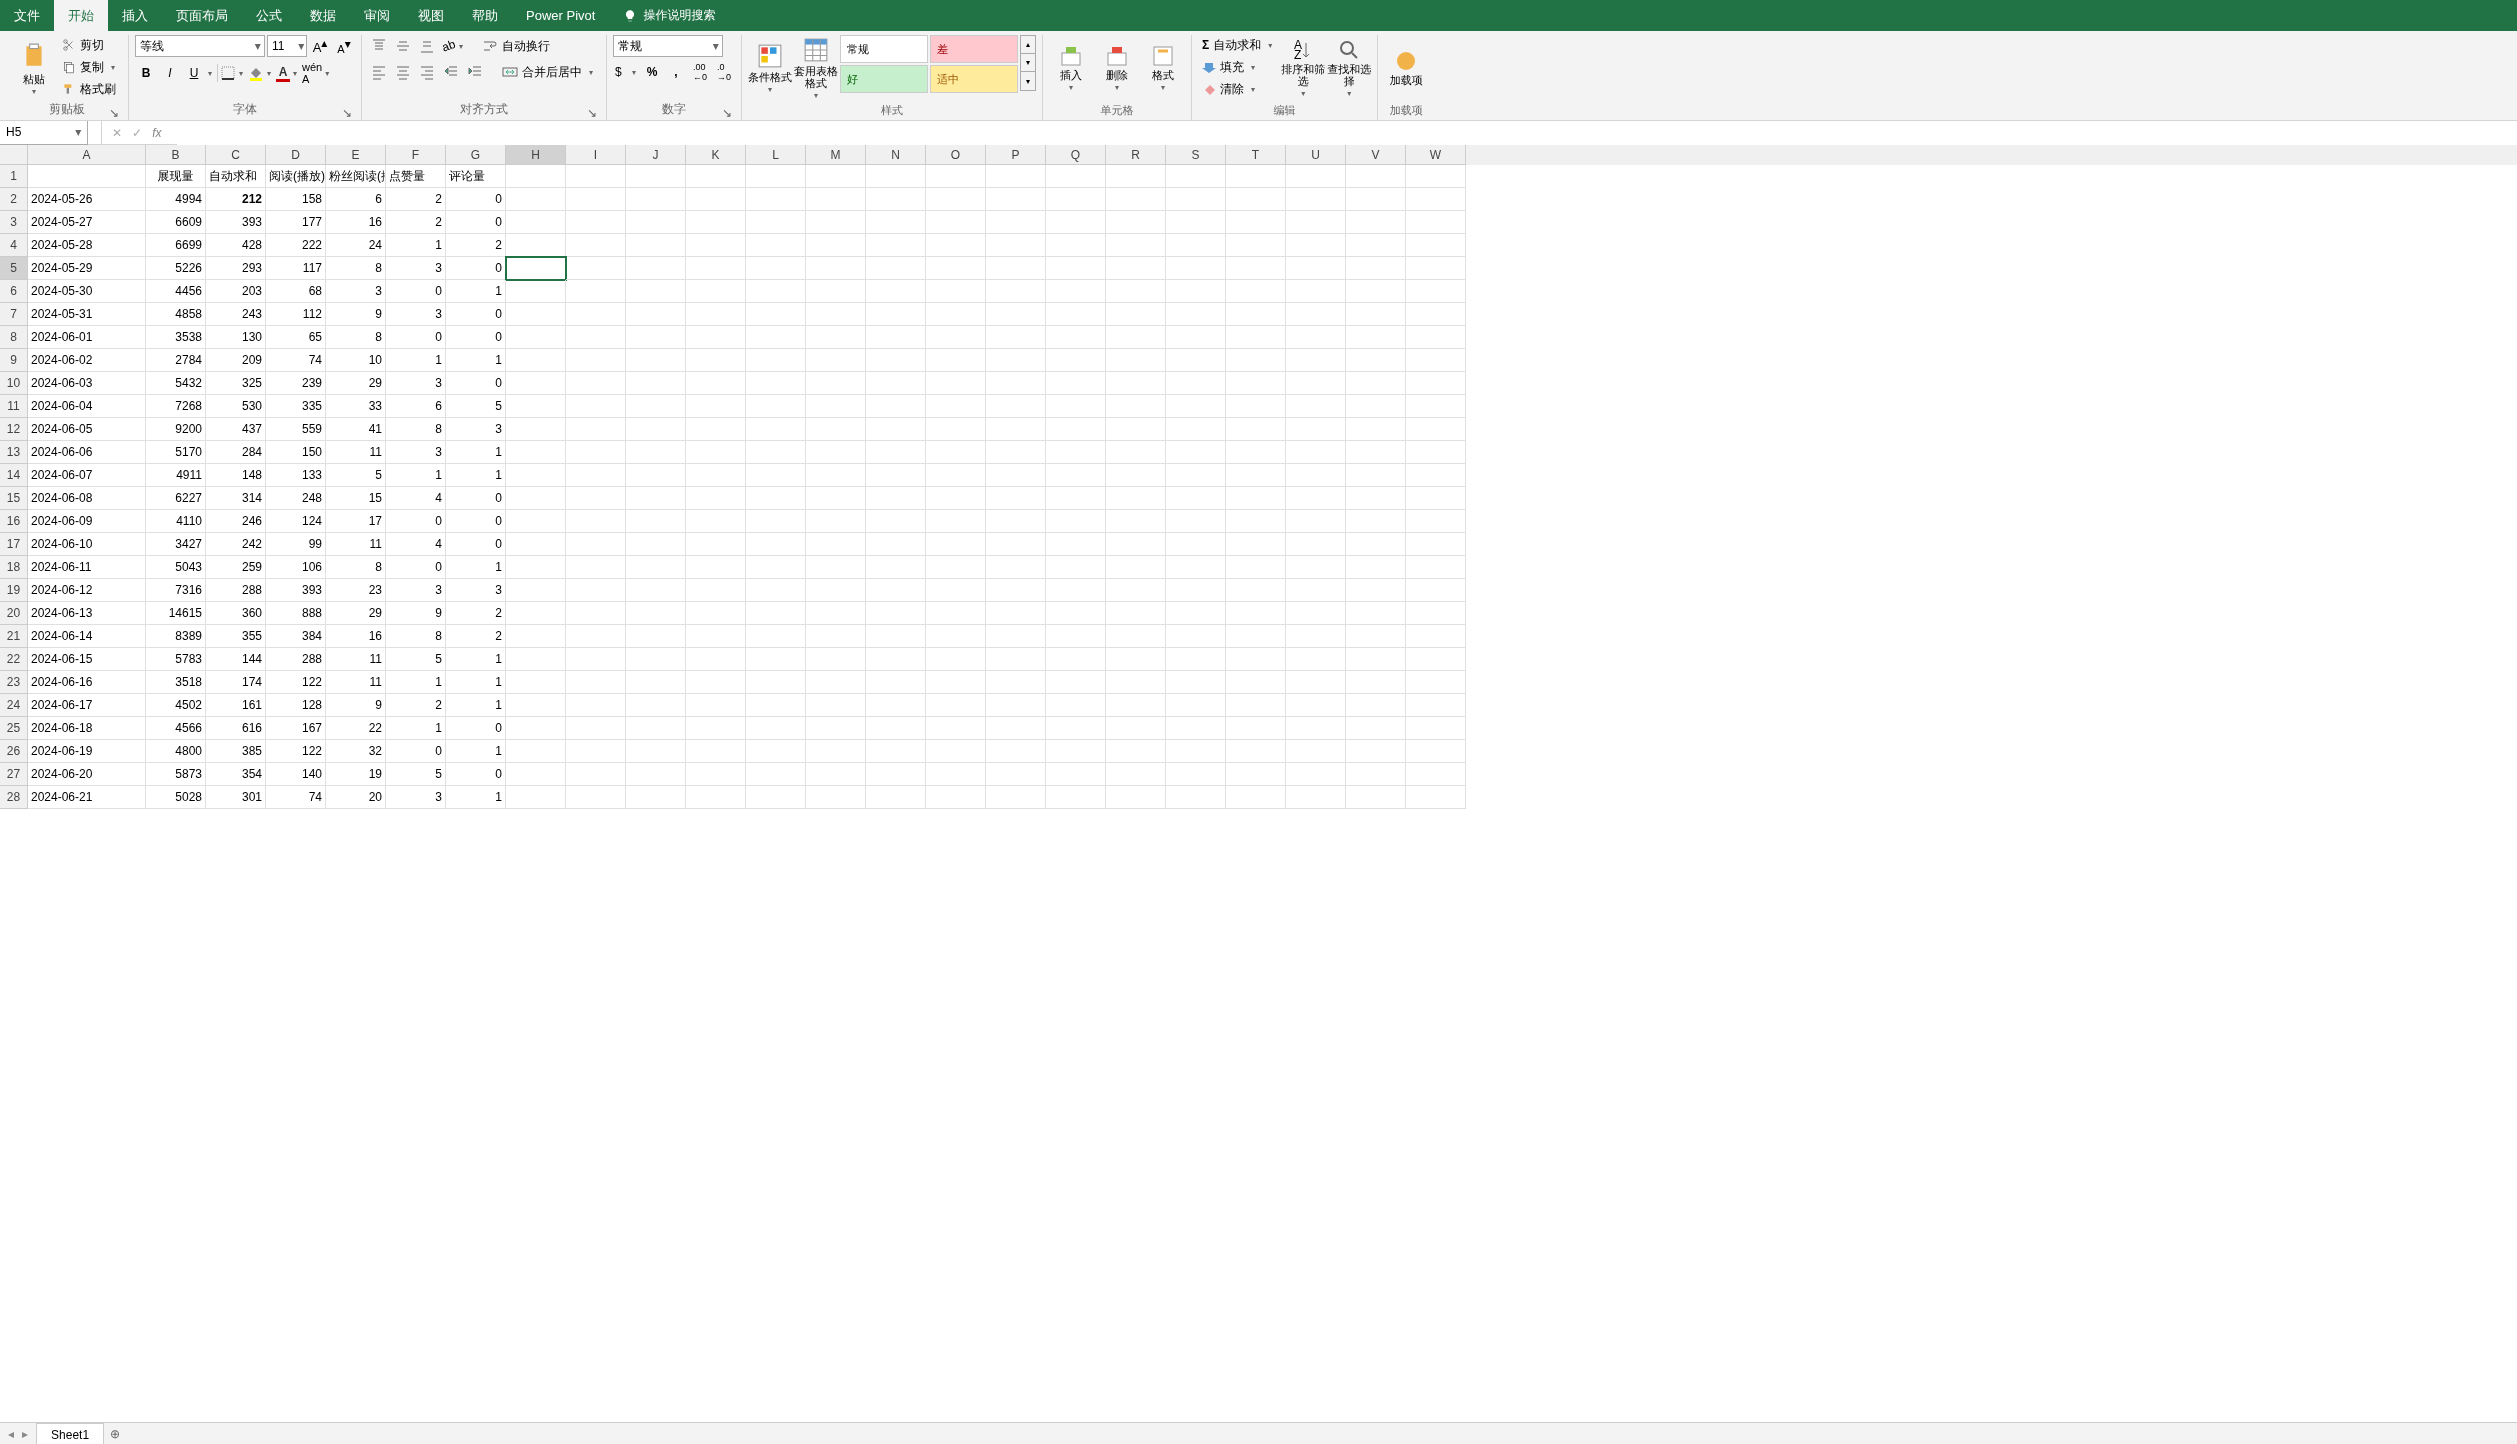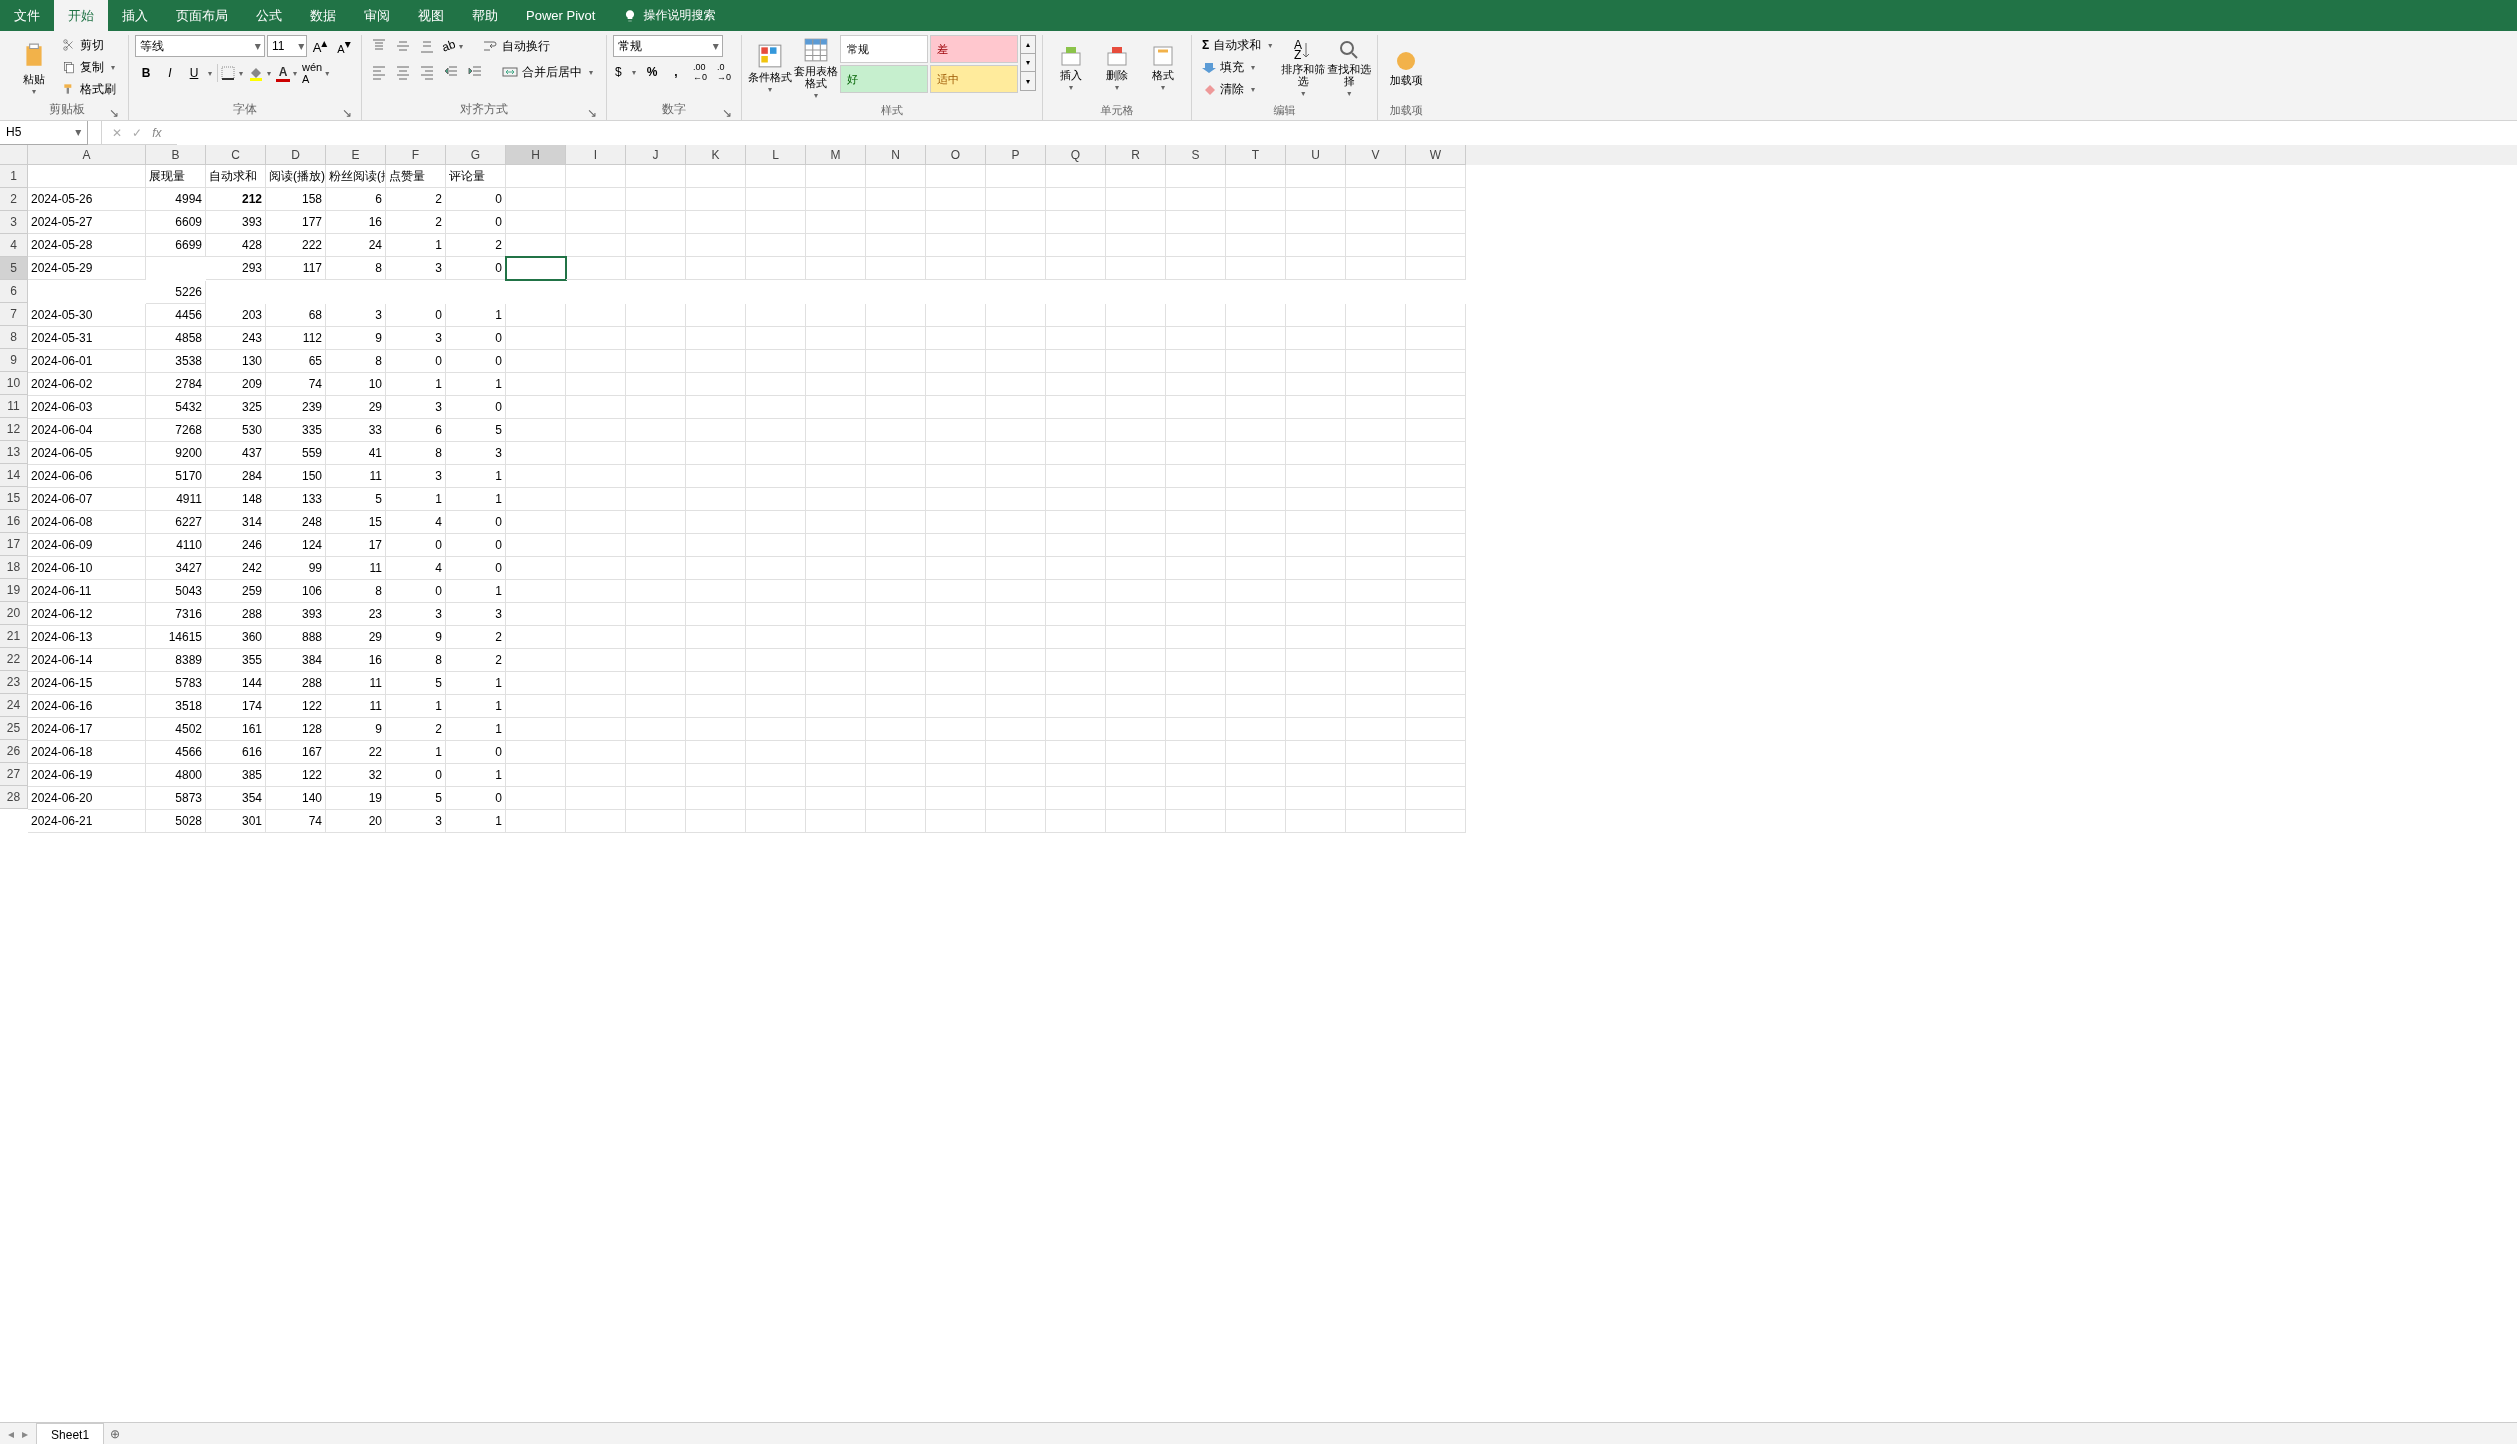--- a/index.html
+++ b/index.html
@@ -484,21 +484,21 @@
         <div class="rh" style="height: 23px;">23</div>
         <div class="rh" style="height: 23px;">24</div>
         <div class="rh" style="height: 23px;">25</div>
         <div class="rh" style="height: 23px;">26</div>
         <div class="rh" style="height: 23px;">27</div>
         <div class="rh" style="height: 23px;">28</div>
       </div>
     <div class="cells" id="cells">
         <div class="datarow">
           <div class="cell" style="width: 118px;"></div>
-          <div class="cell" style="width: 60px;">展现量</div>
+          <div class="cell" style="width: 60px; text-align: center;">展现量</div>
           <div class="cell" style="width: 60px;">自动求和</div>
           <div class="cell" style="width: 60px;">阅读(播放)</div>
           <div class="cell" style="width: 60px;">粉丝阅读(播放)</div>
           <div class="cell" style="width: 60px;">点赞量</div>
           <div class="cell" style="width: 60px;">评论量</div>
           <div class="cell" style="width: 60px;"></div>
           <div class="cell" style="width: 60px;"></div>
           <div class="cell" style="width: 60px;"></div>
           <div class="cell" style="width: 60px;"></div>
           <div class="cell" style="width: 60px;"></div>
@@ -584,21 +584,21 @@
           <div class="cell" style="width: 60px;"></div>
           <div class="cell" style="width: 60px;"></div>
           <div class="cell" style="width: 60px;"></div>
           <div class="cell" style="width: 60px;"></div>
           <div class="cell" style="width: 60px;"></div>
           <div class="cell" style="width: 60px;"></div>
           <div class="cell" style="width: 60px;"></div>
         </div>
         <div class="datarow">
           <div class="cell" style="width: 118px;">2024-05-29</div>
-          <div class="cell num" style="width: 60px; margin-top: 24px;">5226</div>
+          <div class="cell num" style="width: 60px;">5226</div>
           <div class="cell num" style="width: 60px;">293</div>
           <div class="cell num" style="width: 60px;">117</div>
           <div class="cell num" style="width: 60px;">8</div>
           <div class="cell num" style="width: 60px;">3</div>
           <div class="cell num" style="width: 60px;">0</div>
           <div class="cell selected" style="width: 60px;"></div>
           <div class="cell" style="width: 60px;"></div>
           <div class="cell" style="width: 60px;"></div>
           <div class="cell" style="width: 60px;"></div>
           <div class="cell" style="width: 60px;"></div>

